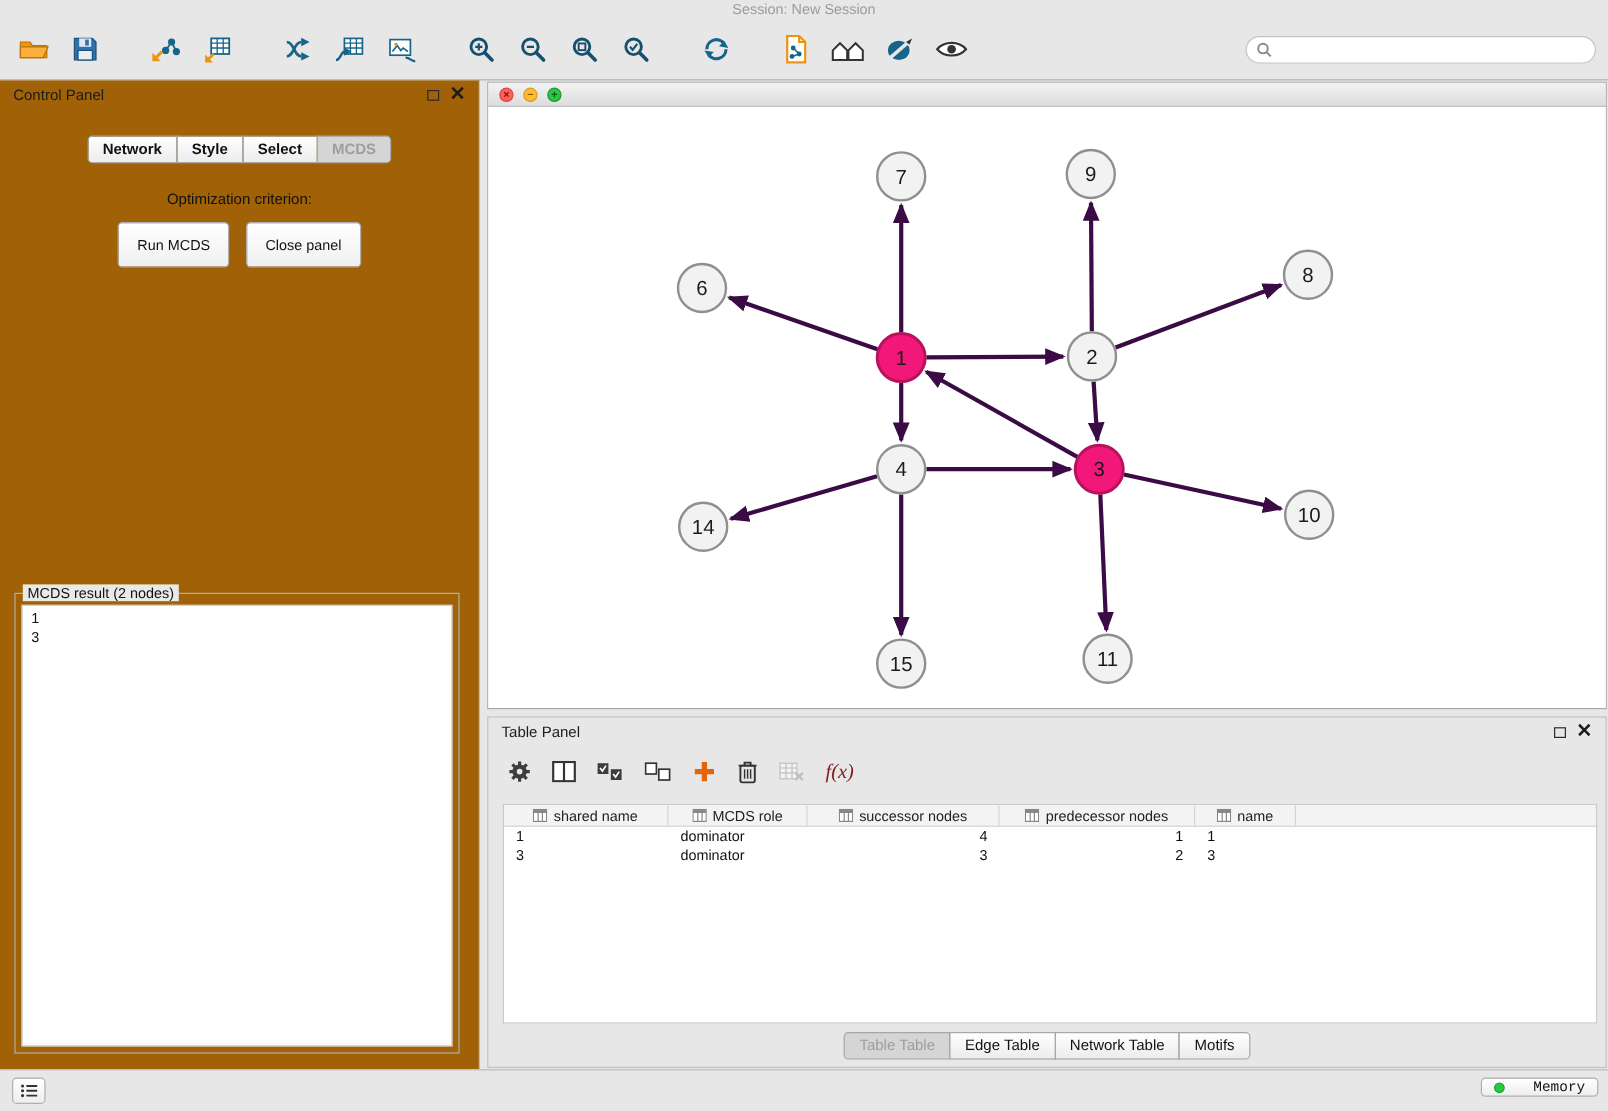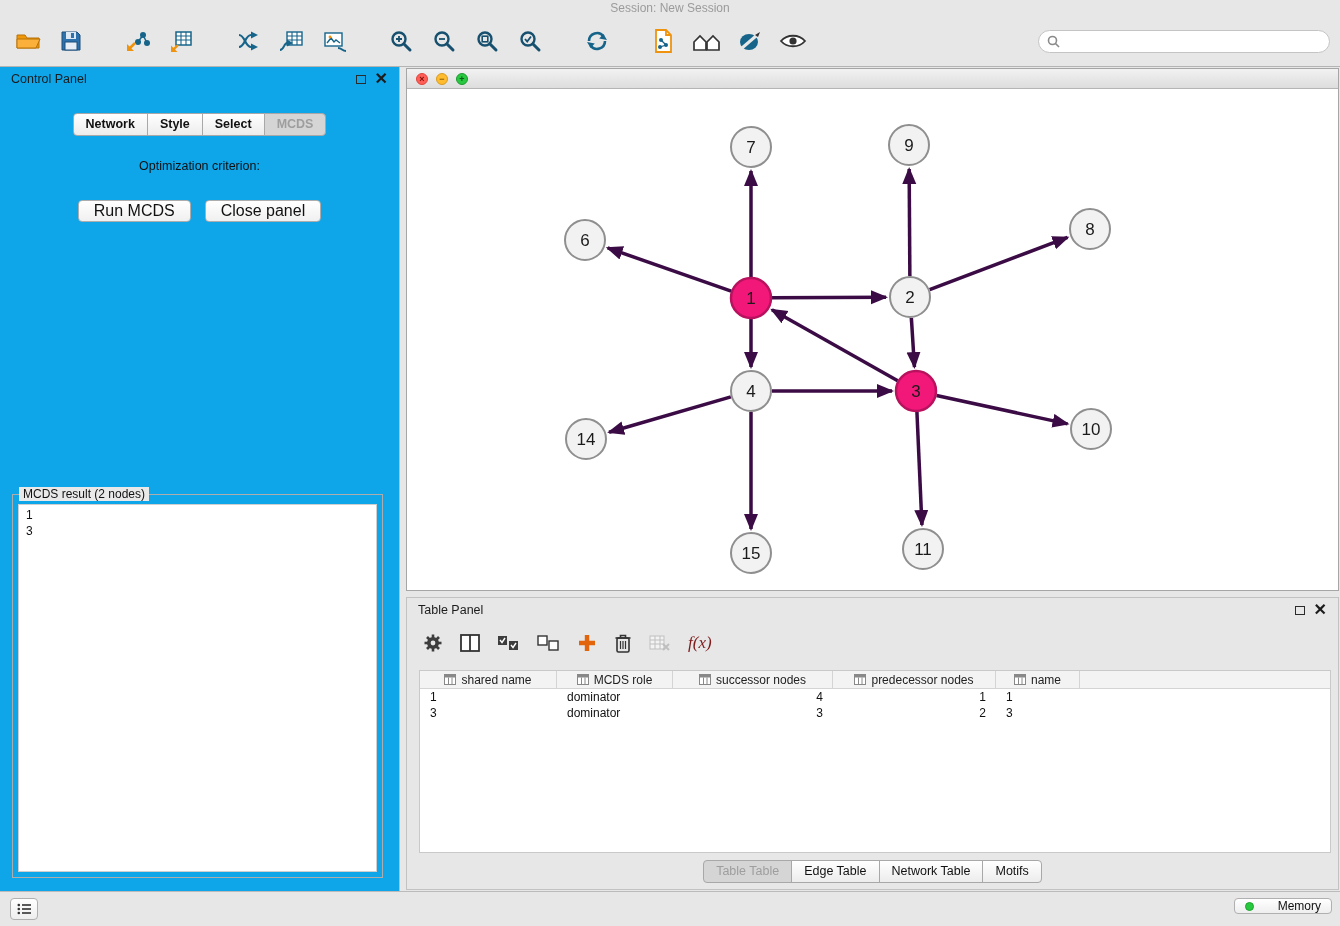--- a/index.html
+++ b/index.html
@@ -26,33 +26,33 @@
   .win-icons { margin-left:auto; display:flex; gap:9px; align-items:center; }
   .float-icon { width:10px; height:9px; border:1.5px solid #2b2b2b; display:inline-block; }
   .close-x { font-size:16px; font-weight:bold; color:#1c1c1c; line-height:12px; }
   .tab { border:1px solid #a8a8a8; background:linear-gradient(#ffffff,#ececec);
     padding:3px 12px 4px; font-size:12.5px; margin-left:-1px; color:#111; white-space:nowrap; }
   .tab:first-child { border-radius:4px 0 0 4px; margin-left:0; }
   .tab:last-child { border-radius:0 4px 4px 0;text-align:right; }
   .tab.active { background:#d5d5d5; color:#9e9e9e; }
   
   .control-panel { position:absolute; left:0; top:67px; width:400px; height:824px;
-    background:#0ea5e9; border-right:1px solid #bdbdbd; }
+    background:#a16207; border-right:1px solid #bdbdbd; }
   .cp-tabs { display:flex; justify-content:center; margin-top:22px;font-weight:bold; }
   .opt-label { text-align:center; font-size:12.5px; margin-top:23px; }
   .dropdown { width:312px; margin:9px auto 0; height:23px; background:#fff;
     border:1px solid #b2b2b2; border-radius:4px; display:flex; align-items:center;
     padding:0 5px 0 9px; font-size:12.5px; }
   .spinner { margin-left:auto; display:flex; flex-direction:column; gap:2px; padding-right:2px; }
   .spinner .up { width:0;height:0;border-left:4px solid transparent;border-right:4px solid transparent;border-bottom:5px solid #555; }
   .spinner .down { width:0;height:0;border-left:4px solid transparent;border-right:4px solid transparent;border-top:5px solid #555; }
   .btn-row { display:flex; justify-content:center; gap:14px; margin-top:12px; }
-  .mac-btn { height:22px; padding:0 15px; border:1px solid #adadad; border-radius:4px;
-    background:linear-gradient(#ffffff,#f0f0f0); font-size:16px; color:#111;
-    font-family:"Liberation Sans", sans-serif;margin-top:15px; }
+  .mac-btn { height:38px; padding:0 15px; border:1px solid #adadad; border-radius:4px;
+    background:linear-gradient(#ffffff,#f0f0f0); font-size:12px; color:#111;
+    font-family:"Liberation Sans", sans-serif; }
   .result-group { position:absolute; left:12px; right:16px; top:427px; bottom:13px; border:1px solid #adadad; }
   .legend { position:absolute; top:-8px; left:6px; background:#e9e9e9; padding:0 4px; font-size:12px; }
   .result-box { position:absolute; left:5px; right:5px; top:9px; bottom:5px; background:#fff;
     border:1px solid #cfcfcf; font-size:12px; line-height:16px; padding:2px 7px; overflow:hidden; }
   
   .network-window { position:absolute; left:406px; top:68px; width:933px; height:523px;
     background:#fff; border:1px solid #a6a6a6; }
   .net-titlebar { height:20px; background:linear-gradient(#f2f2f2,#dddddd);
     border-bottom:1px solid #b5b5b5; position:relative; display:flex; align-items:center; }
   .tl { width:12px; height:12px; border-radius:50%; margin-left:9px;
@@ -79,21 +79,21 @@
   .tp-tabs { position:absolute; bottom:6px; left:0; right:0; display:flex; justify-content:center; }
   
   .statusbar { position:absolute; left:0; top:891px; width:1340px; height:35px;
     border-top:1px solid #bbbbbb; background:#e7e7e7; }
   .list-btn { position:absolute; left:10px; top:6px; width:28px; height:22px;
     border:1px solid #b0b0b0; border-radius:4px; background:linear-gradient(#ffffff,#eeeeee);
     display:flex; align-items:center; justify-content:center; }
   .memory-btn { position:absolute; right:8px; top:6px; height:16px; padding:0 10px;
     border:1px solid #b0b0b0; border-radius:4px; background:linear-gradient(#ffffff,#eeeeee);
     display:flex; align-items:center; gap:24px; font-size:12px; color:#111;
-    font-family:Liberation Sans, sans-serif; }
+    font-family:Liberation Mono, monospace; }
   .mem-dot { width:9px; height:9px; border-radius:50%; background:#27c93f; border:1px solid #1da32f; }
 </style>
 </head>
 <body>
 
 <div class="titlebar">
   <span>Session: New Session</span>
 </div>
 
 <div class="toolbar">

